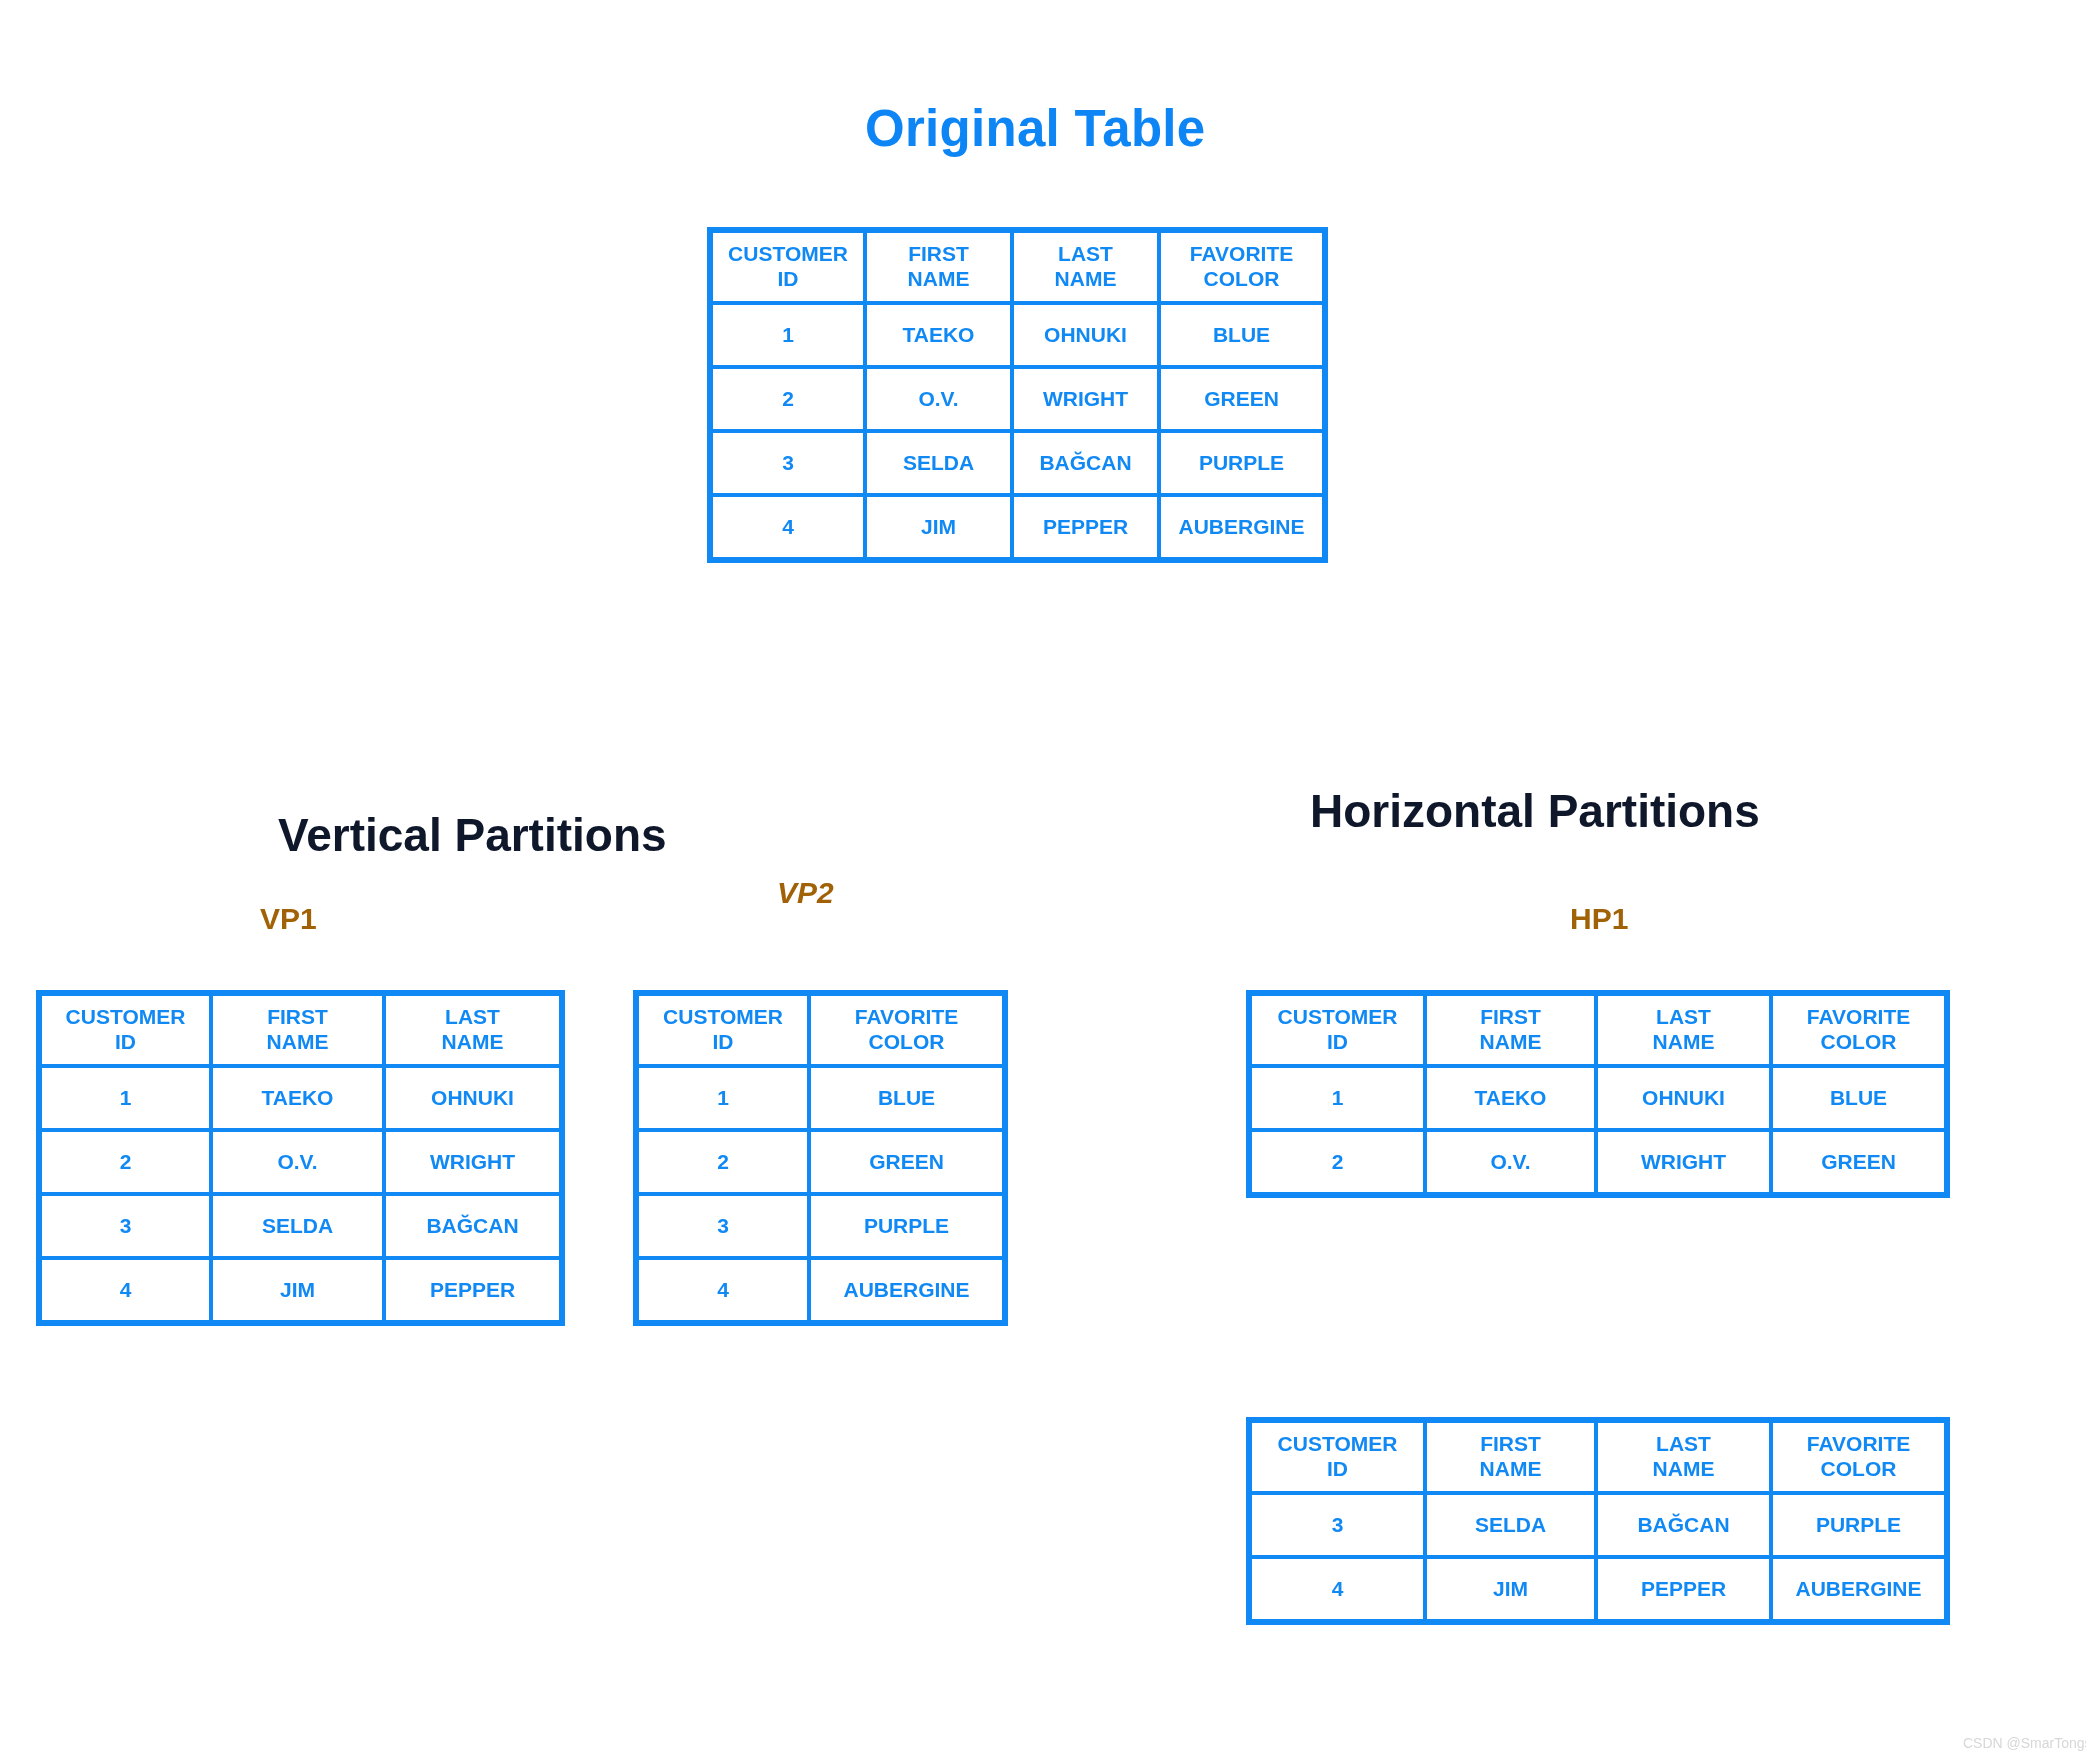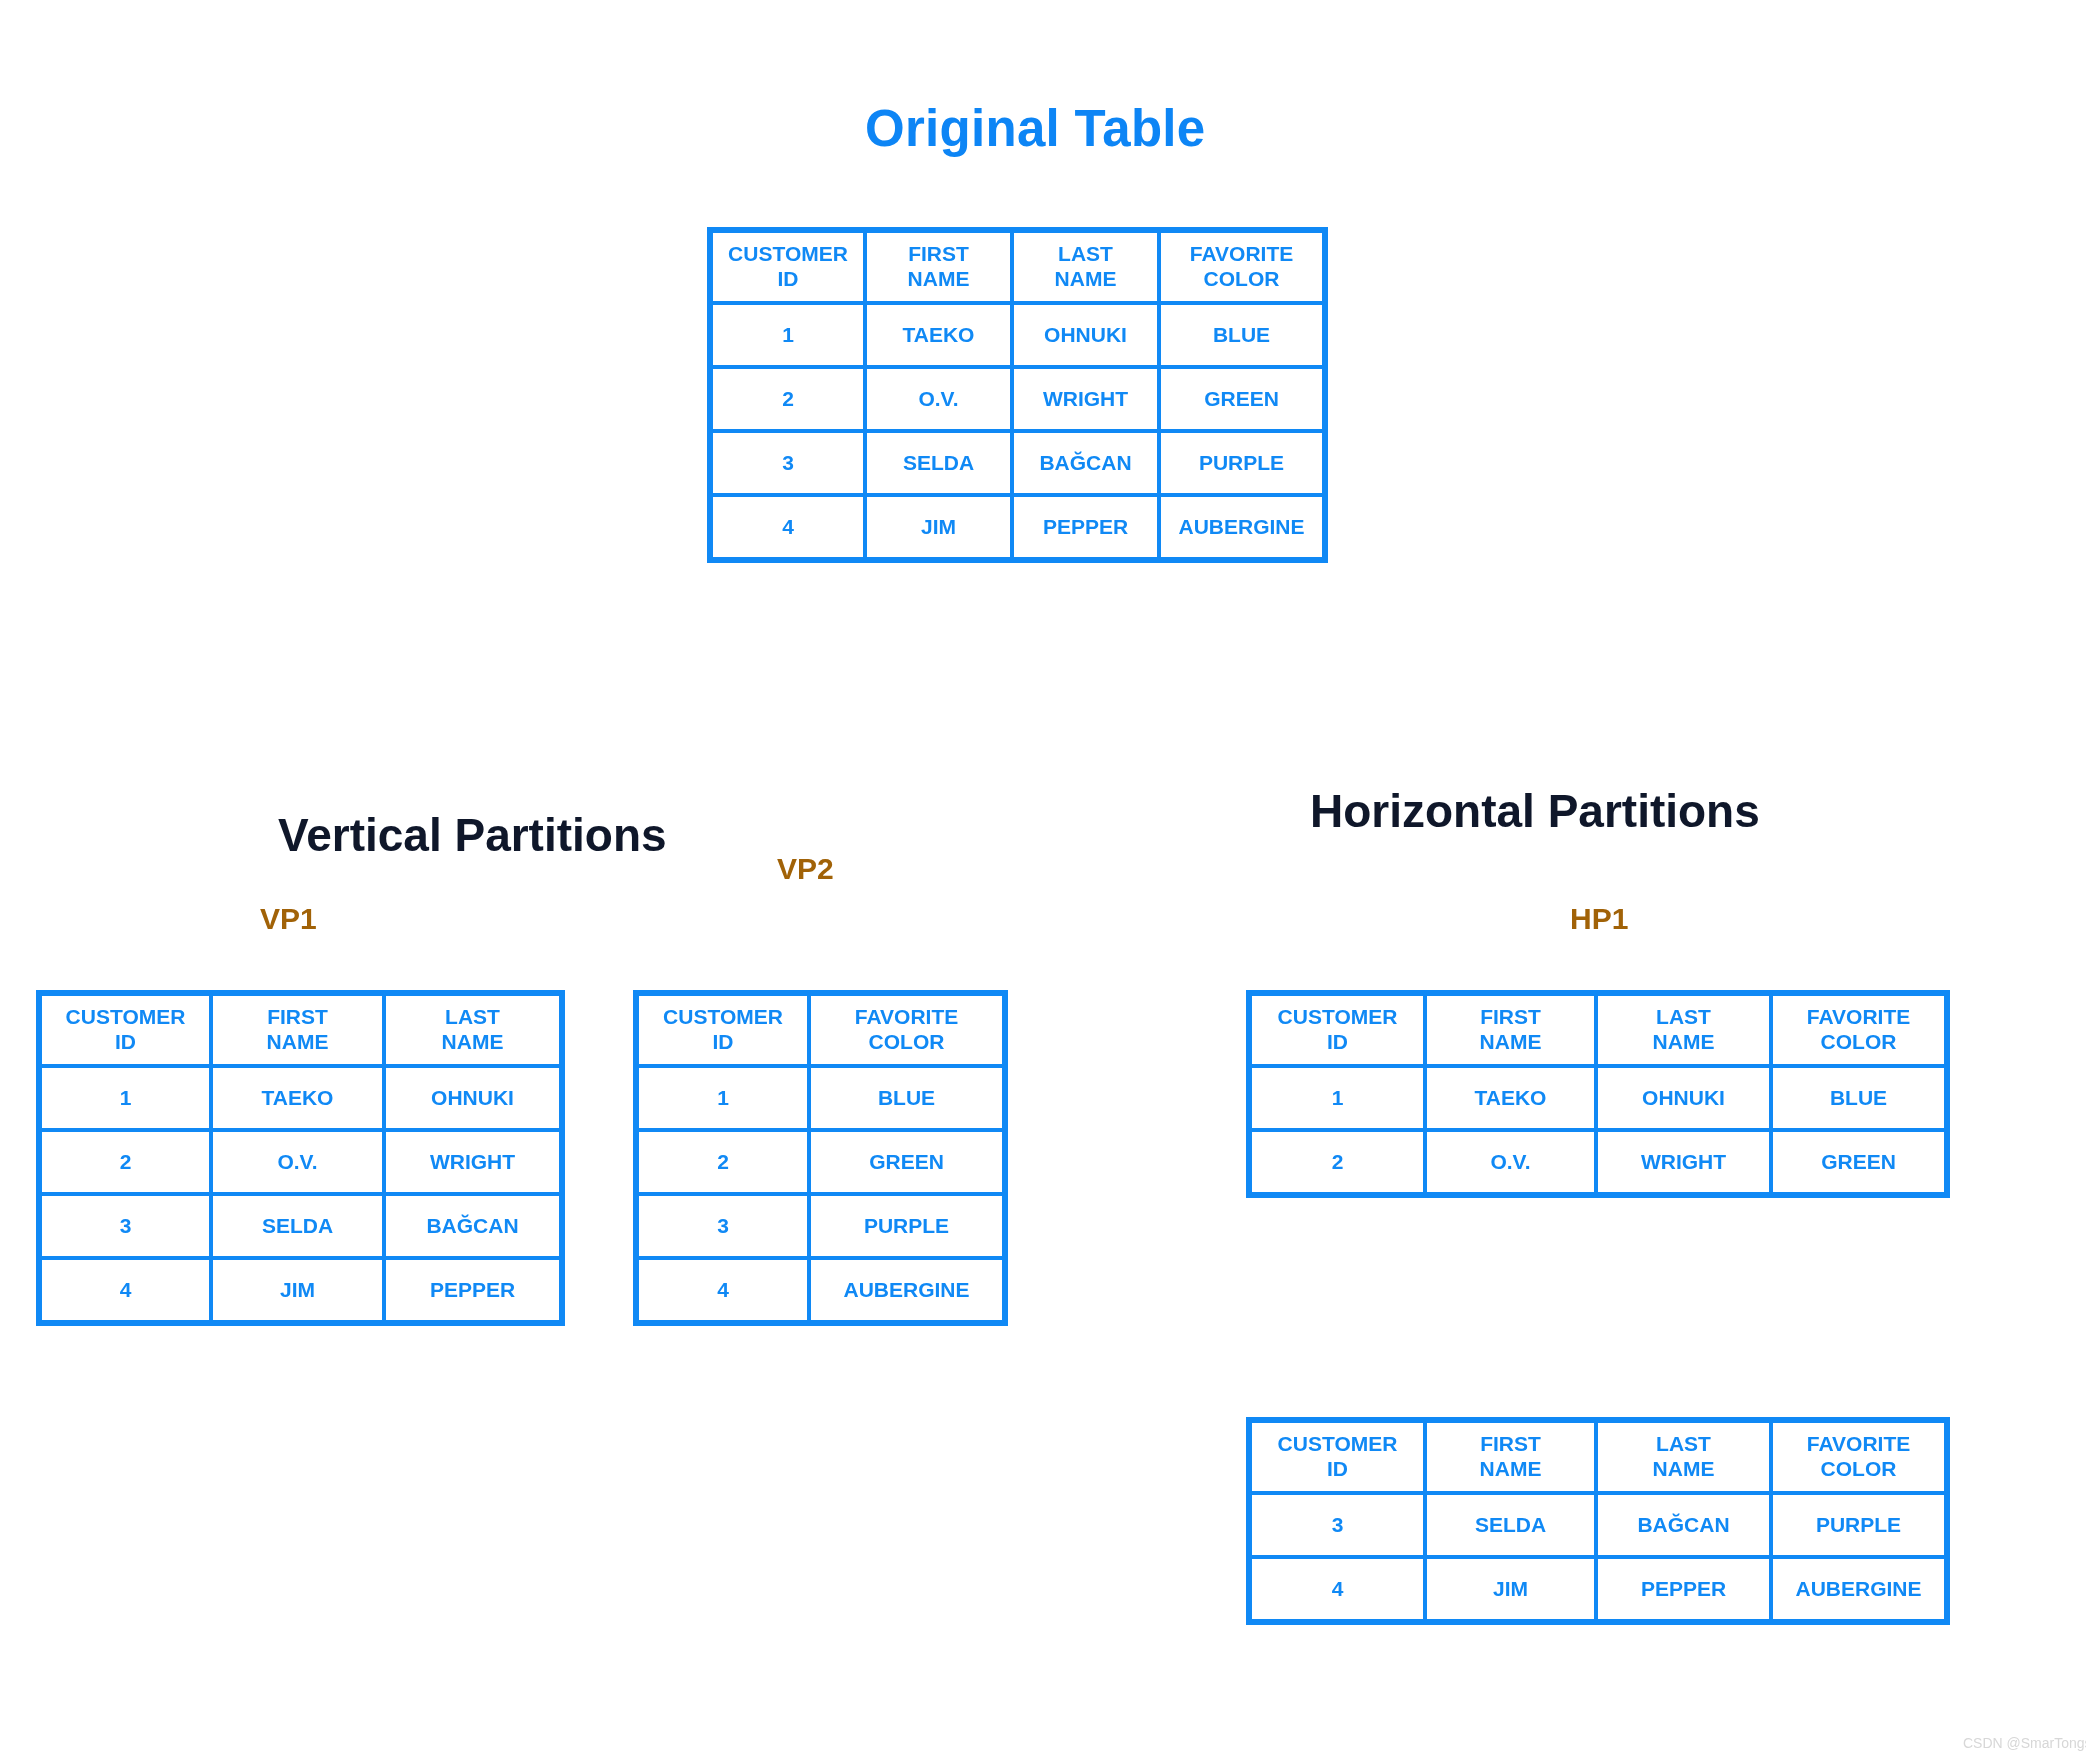--- a/index.html
+++ b/index.html
@@ -174,21 +174,21 @@
     <td>BAĞCAN</td>
   </tr>
   <tr class="drow">
     <td>4</td>
     <td>JIM</td>
     <td>PEPPER</td>
   </tr>
 </tbody>
   </table>
 
-<div class="sub-title" style="left:777px; top:852px;">VP2</div>
+<div class="sub-title" style="left:777px; top:876px;font-style:italic;">VP2</div>
 
 <table class="ptable" style="left:633px; top:990px;">
   <tbody>
       <tr class="hrow">
     <td class="head w-vp2-id">
       <span>CUSTOMER</span><br><span>ID</span>
     </td>
     <td class="head w-vp2-color">
       <span>FAVORITE</span><br><span>COLOR</span>
     </td>

